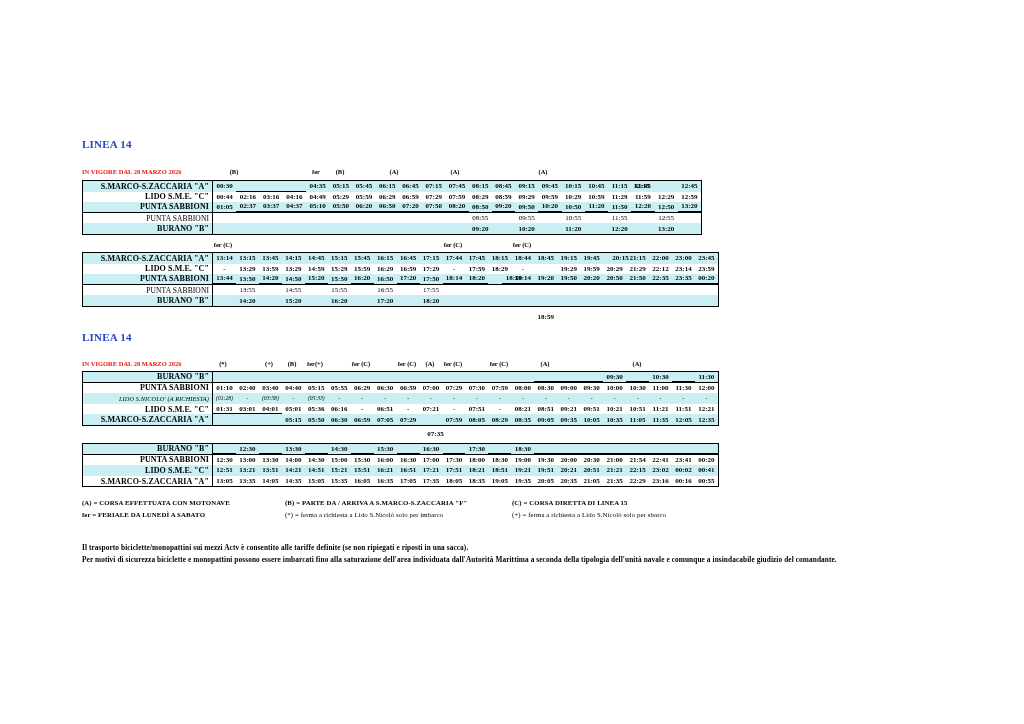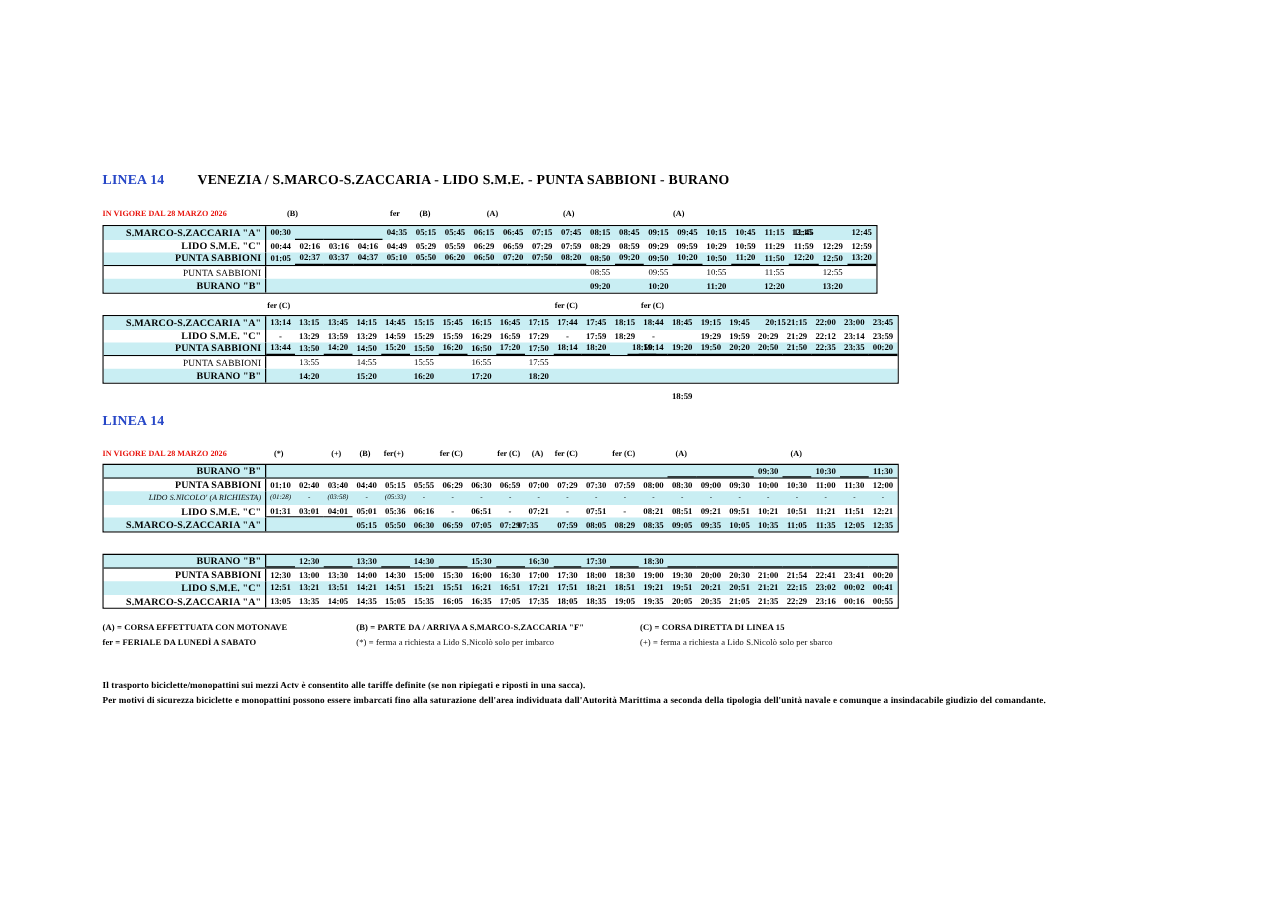--- a/index.html
+++ b/index.html
@@ -26,21 +26,20 @@
   .fn{font-size:6.8px;letter-spacing:.1px;}
   .fn.b{font-weight:bold;}
   .notice{font-size:7.3px;font-weight:bold;letter-spacing:.1px;}
 </style>
 </head>
 <body>
 
 <div id="page">
 
   <div class="abs linea" style="left:82px;top:138px;">LINEA 14</div>
-  <div class="abs route-title" style="left:158px;top:138px;">VENEZIA / S.MARCO-S.ZACCARIA - LIDO S.M.E. - PUNTA SABBIONI - BURANO</div>
   <div class="abs validity" style="left:82px;top:168px;">IN VIGORE DAL 28 MARZO 2026</div>
 
   <div class="abs linea" style="left:82px;top:331px;">LINEA 14</div>
   <div class="abs validity" style="left:82px;top:360px;">IN VIGORE DAL 28 MARZO 2026</div>
 
   <div id="tables-mount">
       <div class="tt" style="left: 82px; top: 180px; width: 617.998px; height: 53px;">
         <div class="tt-row r-bold" style="top: 0px; height: 10.6px; background: rgb(201, 238, 243);">
           <div class="lab" style="width: 130px;">S.MARCO-S.ZACCARIA  "A"</div>
           <div class="cell" style="left: 130px; width: 23.238px;">00:30</div>
@@ -394,21 +393,21 @@
           <div class="lab" style="width: 130px;">S.MARCO-S.ZACCARIA  "A"</div>
           <div class="cell" style="left: 130px; width: 22.95px;"></div>
           <div class="cell" style="left: 152.95px; width: 22.95px;"></div>
           <div class="cell" style="left: 175.9px; width: 22.95px;"></div>
           <div class="cell" style="left: 198.85px; width: 22.95px;">05:15</div>
           <div class="cell" style="left: 221.8px; width: 22.95px;">05:50</div>
           <div class="cell" style="left: 244.75px; width: 22.95px;">06:30</div>
           <div class="cell" style="left: 267.7px; width: 22.95px;">06:59</div>
           <div class="cell" style="left: 290.65px; width: 22.95px;">07:05</div>
           <div class="cell" style="left: 313.6px; width: 22.95px;">07:29</div>
-          <div class="cell" style="left: 328px; width: 22.95px;">07:35</div>
+          <div class="cell" style="left: 341px; width: 22.95px; margin-top: 14px;">07:35</div>
           <div class="cell" style="left: 359.5px; width: 22.95px;">07:59</div>
           <div class="cell" style="left: 382.45px; width: 22.95px;">08:05</div>
           <div class="cell" style="left: 405.4px; width: 22.95px;">08:29</div>
           <div class="cell" style="left: 428.35px; width: 22.95px;">08:35</div>
           <div class="cell" style="left: 451.3px; width: 22.95px;">09:05</div>
           <div class="cell" style="left: 474.25px; width: 22.95px;">09:35</div>
           <div class="cell" style="left: 497.2px; width: 22.95px;">10:05</div>
           <div class="cell" style="left: 520.15px; width: 22.95px;">10:35</div>
           <div class="cell" style="left: 543.1px; width: 22.95px;">11:05</div>
           <div class="cell" style="left: 566.05px; width: 22.95px;">11:35</div>

